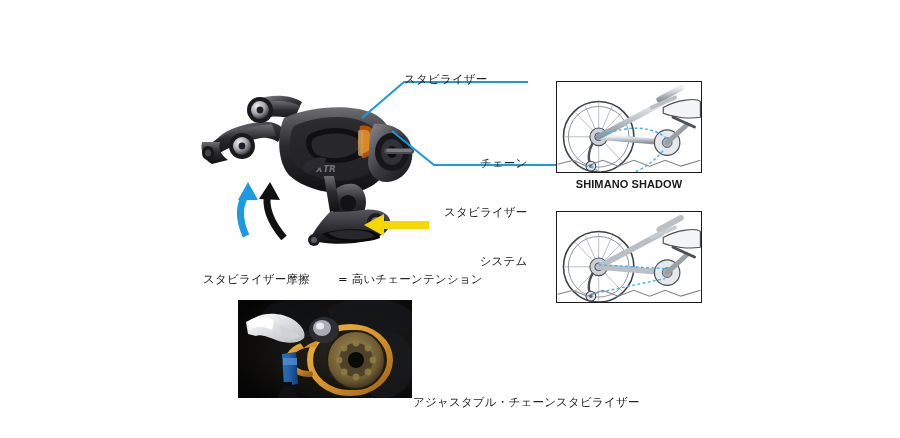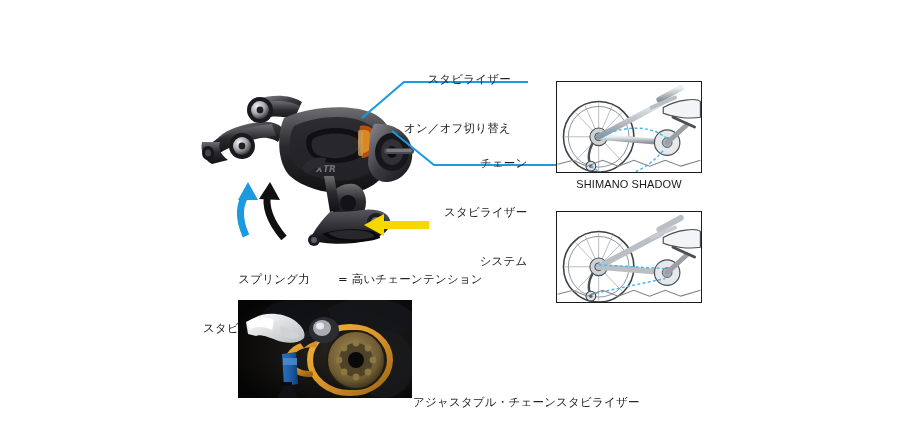--- a/index.html
+++ b/index.html
@@ -13,21 +13,21 @@
   
   .label{position:absolute;white-space:pre;line-height:1.42;}
   .jp{font-family:"DejaVu Sans","Liberation Sans",sans-serif;font-size:11.5px;letter-spacing:.2px;text-align:right;}
   .lbl-sw{left:404px;top:38px;}
   .lbl-chain{left:428px;top:122px;margin-left:16px;}
   .lbl-spring{left:203px;top:238px;}
   .lbl-sum{left:338px;top:238px;}
   .lbl-photo{left:413px;top:361px;}
 
   .cap{position:absolute;left:556px;top:178px;width:146px;text-align:center;
-       font-size:11px;font-weight:400;line-height:1.25;letter-spacing:.1px;}
+       font-size:11px;font-weight:700;line-height:1.25;letter-spacing:.1px;}
 
   
   .leader{position:absolute;}
 
   
   .panel{position:absolute;border:1.6px solid #1b1b1b;background:#fff;box-sizing:border-box;}
   .panel-1{left:556px;top:81px;width:146px;height:92px;}
   .panel-2{left:556px;top:211px;width:146px;height:92px;}
   .panel svg{display:block;width:100%;height:100%;}
 
@@ -157,31 +157,29 @@
   <svg class="leader" style="left:360px;top:64px;width:170px;height:56px;" viewBox="0 0 170 56">
     <path d="M2 54 L44 18 L168 18" stroke="#1b9ae0" stroke-width="2.1" fill="none"></path>
   </svg>
 
   <svg class="leader" style="left:390px;top:125px;width:190px;height:46px;" viewBox="0 0 190 46">
     <path d="M2 6 L44 40 L188 40" stroke="#1b9ae0" stroke-width="2.1" fill="none"></path>
   </svg>
 
   <div class="label jp lbl-sw">
     <div>スタビライザー</div>
-    <div>オン／オフ切り替え</div>
   </div>
 
   <div class="label jp lbl-chain">
     <div>チェーン</div>
     <div>スタビライザー</div>
     <div>システム</div>
   </div>
 
   <div class="label jp lbl-spring">
-    <div>スプリング力</div>
     <div>スタビライザー摩擦</div>
   </div>
 
   <div class="label jp lbl-sum">
     <div>= 高いチェーンテンション</div>
   </div>
 
   <div class="label jp lbl-photo">
     <div>アジャスタブル・チェーンスタビライザー</div>
     

